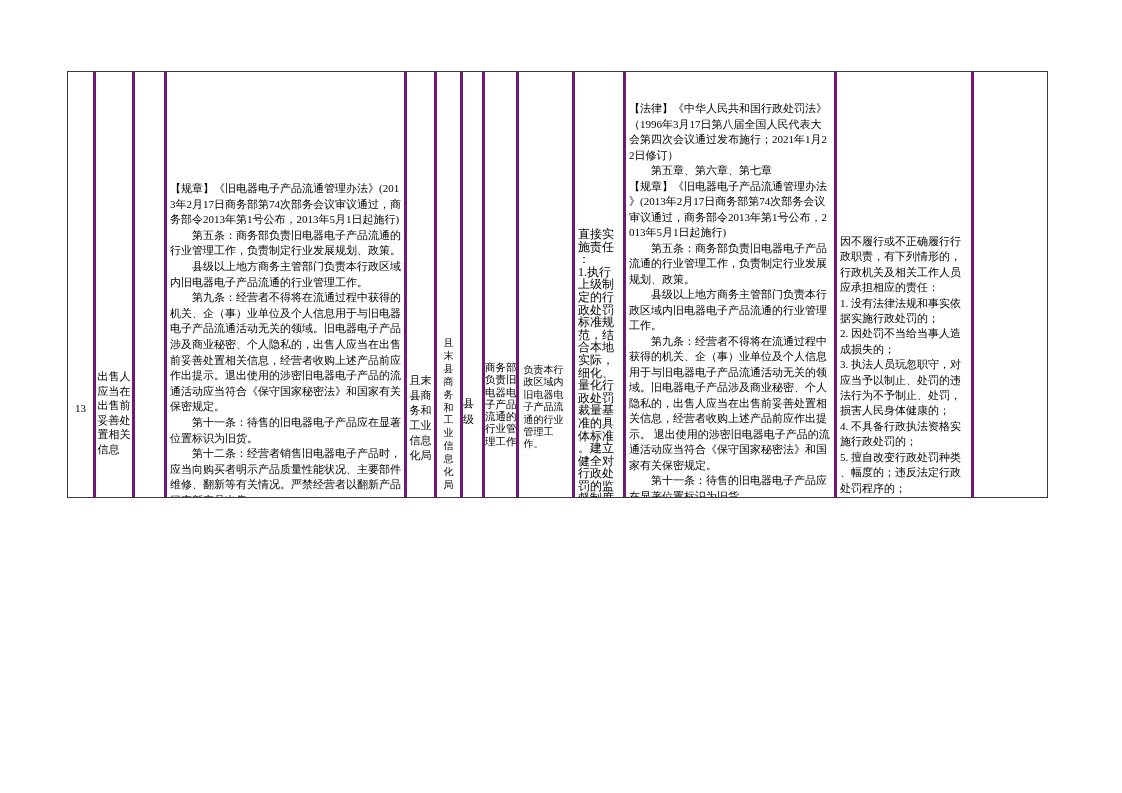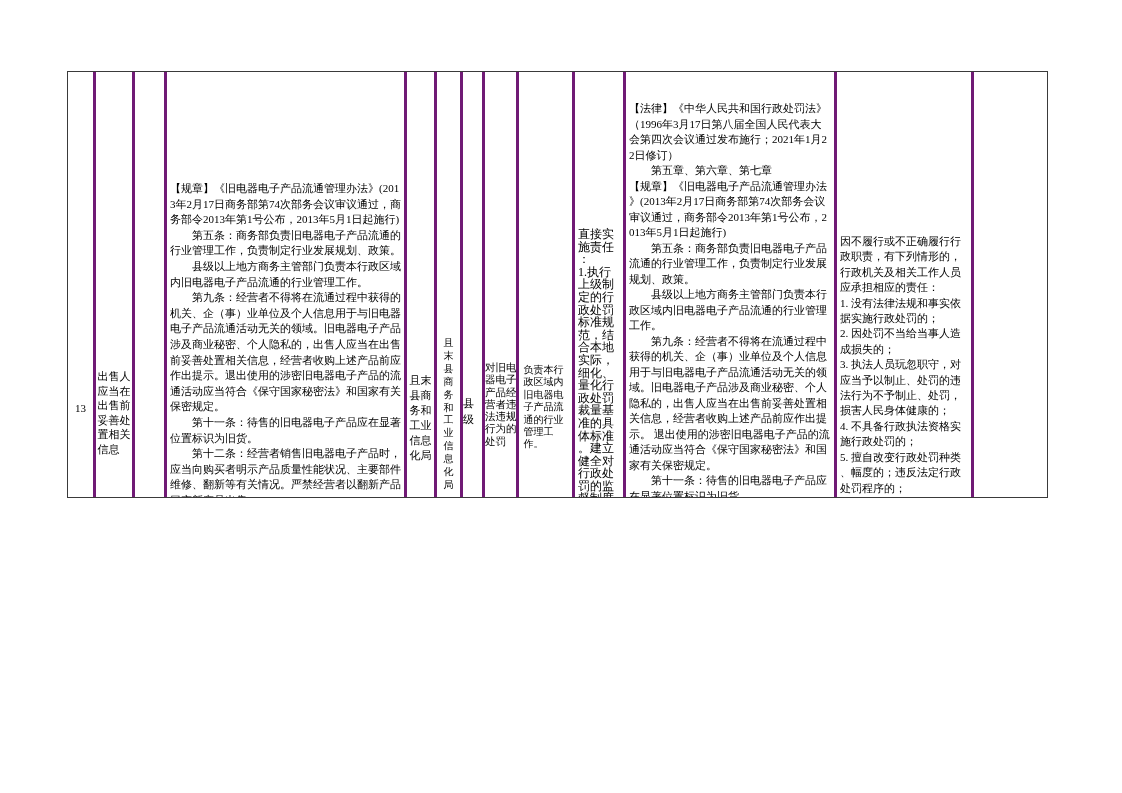--- a/index.html
+++ b/index.html
@@ -89,21 +89,21 @@
 
     <div class="cell c7 centerblock">
       <div class="ct">且末县商务和工业信息化局</div>
     </div>
 
     <div class="cell c8">
       <div class="ct">县级</div>
     </div>
 
     <div class="cell c9 centerblock">
-      <div class="ct">对旧电器电子产品经营者违法违规行为的处罚</div>
+      <div class="ct">商务部负责旧电器电子产品流通的行业管理工作</div>
     </div>
 
     <div class="cell c10 centerblock">
       <div class="ct">负责本行政区域内旧电器电子产品流通的行业管理工作。</div>
     </div>
 
     <div class="cell c11 anywhere">
       <div class="ct">直接实施责任：
 1.执行上级制定的行政处罚标准规范，结合本地实际，细化、量化行政处罚裁量基准的具体标准。建立健全对行政处罚的监督制度；
 2.依法依规实施本级行政处罚事项，</div>

